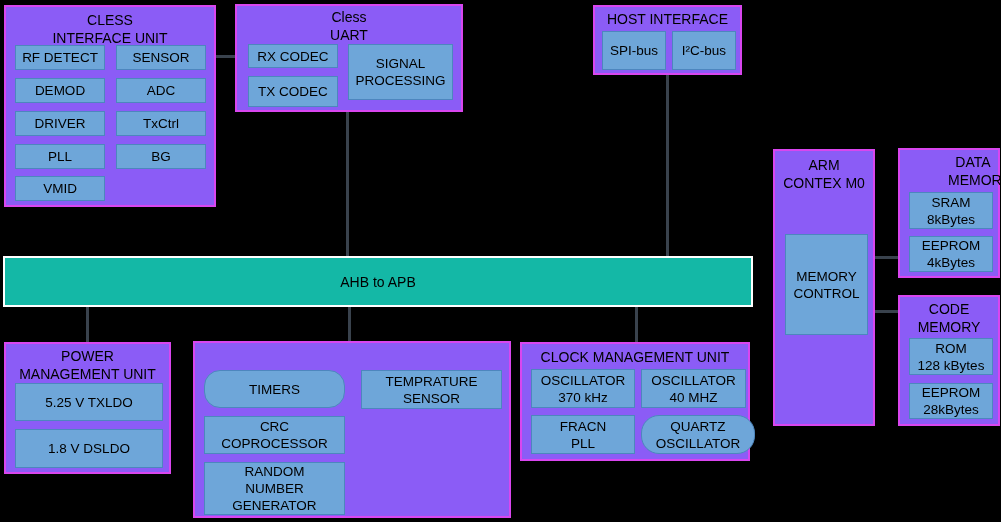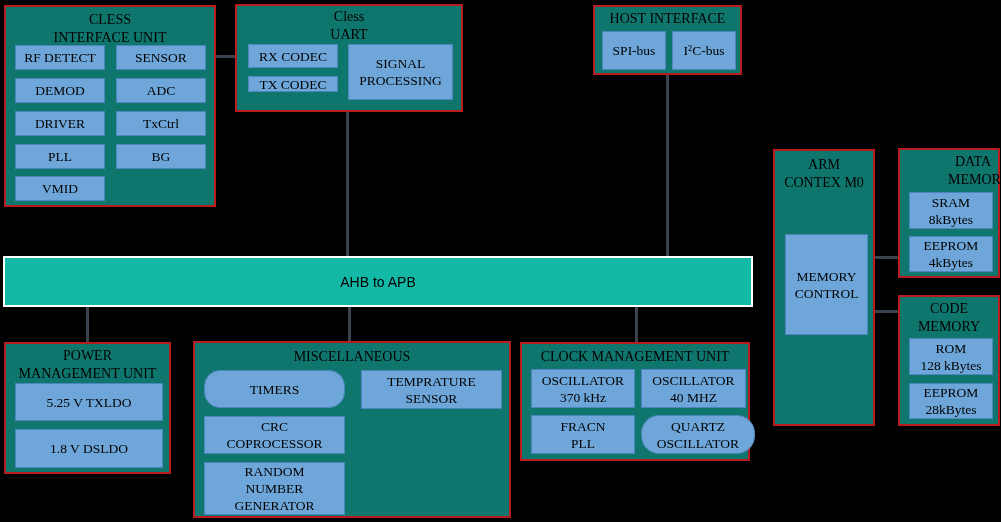--- a/index.html
+++ b/index.html
@@ -11,24 +11,23 @@
     position: relative;
     width: 1001px;
     height: 522px;
     background: #000000;
     font-family: "Liberation Sans", sans-serif;
     color: #000000;
     overflow: hidden;
   }
   .container {
     position: absolute;
-    background: #0f766e;
-    border: 2px solid #b91c1c;
+    background: #8b5cf6;
+    border: 2px solid #d946ef;
     box-sizing: border-box;
-    font-family: Liberation Serif, serif;
   }
   .title {
     position: absolute;
     left: 0;
     right: 0;
     text-align: center;
     font-size: 14px;
     line-height: 18px;
     white-space: pre-line;
     color: #000000;
@@ -82,21 +81,21 @@
     <div class="block" style="left:110px; top:104px; width:90px; height:25px;">TxCtrl</div>
     <div class="block" style="left:9px;  top:137px; width:90px; height:25px;">PLL</div>
     <div class="block" style="left:110px; top:137px; width:90px; height:25px;">BG</div>
     <div class="block" style="left:9px;  top:169px; width:90px; height:25px;">VMID</div>
   </div>
 
   <div class="container" style="left:235px; top:4px; width:228px; height:108px;">
     <div class="title" style="top:2px;">Cless
 UART</div>
     <div class="block" style="left:11px;  top:38px; width:90px;  height:24px;">RX CODEC</div>
-    <div class="block" style="left:11px;  top:70px; width:90px;  height:16px;">TX CODEC</div>
+    <div class="block" style="left:11px;  top:70px; width:90px;  height:31px;">TX CODEC</div>
     <div class="block" style="left:111px; top:38px; width:105px; height:56px;">SIGNAL
 PROCESSING</div>
   </div>
 
   <div class="container" style="left:593px; top:5px; width:149px; height:70px;">
     <div class="title" style="top:3px;">HOST INTERFACE</div>
     <div class="block" style="left:7px;  top:24px; width:64px; height:39px;">SPI-bus</div>
     <div class="block" style="left:77px; top:24px; width:64px; height:39px;">I²C-bus</div>
   </div>
 
@@ -130,21 +129,20 @@
   </div>
 
   <div class="container" style="left:4px; top:342px; width:167px; height:132px;">
     <div class="title" style="top:3px;">POWER
 MANAGEMENT UNIT</div>
     <div class="block" style="left:9px; top:39px; width:148px; height:38px;">5.25 V TXLDO</div>
     <div class="block" style="left:9px; top:85px; width:148px; height:39px;">1.8 V DSLDO</div>
   </div>
 
   <div class="container" style="left:193px; top:341px; width:318px; height:177px;">
-    <div class="title" style="top:5px;">MISCELLANEOUS</div>
     <div class="block" style="left:9px;   top:27px;  width:141px; height:38px;border-radius:16px;">TIMERS</div>
     <div class="block" style="left:166px; top:27px;  width:141px; height:39px;">TEMPRATURE
 SENSOR</div>
     <div class="block" style="left:9px;   top:73px;  width:141px; height:38px;">CRC
 COPROCESSOR</div>
     <div class="block" style="left:9px;   top:119px; width:141px; height:53px;">RANDOM
 NUMBER
 GENERATOR</div>
   </div>
 

